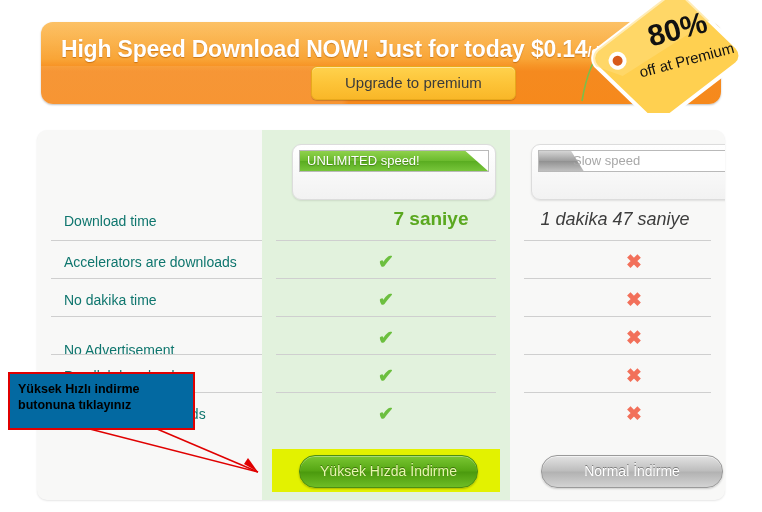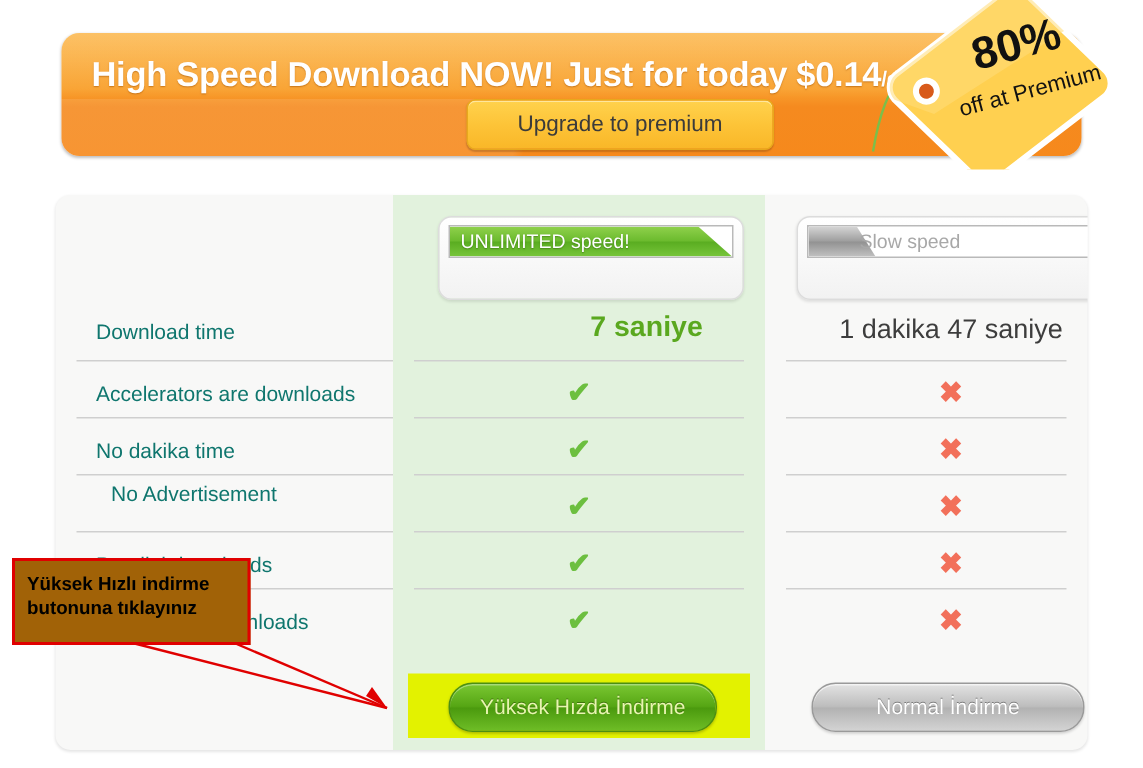--- a/index.html
+++ b/index.html
@@ -131,22 +131,23 @@
     background:linear-gradient(180deg,#e3e3e3 0%,#bdbdbd 48%,#b2b2b2 52%,#d3d3d3 100%);
     border:1px solid #9a9a9a;
     box-shadow:inset 0 1px 0 rgba(255,255,255,.6),0 1px 2px rgba(0,0,0,.18);
     color:#ffffff;font-size:14px;line-height:31px;text-align:center;
     text-shadow:0 -1px 0 rgba(110,110,110,.85);
     cursor:pointer;
   }
   
   #annotation{
     position:absolute;left:8px;top:372px;width:155px;height:54px;
-    background:#a16207;border:2px solid #e00000;
+    background:#0369a1;border:2px solid #e00000;
     z-index:40;
+    padding-left:28px;
   }
   #annotation-text{
     position:absolute;left:8px;top:7px;width:142px;
     color:#000000;font-size:12.5px;font-weight:bold;line-height:16px;
   }
   #arrow-svg{position:absolute;left:0;top:360px;width:762px;height:130px;z-index:39;}
 </style>
 </head>
 <body>
 
@@ -183,39 +184,39 @@
   </div>
   <div class="hdr-cell speed-wrap" style="left:255px;width:190px;">
     <div class="speed-track">
       <div class="speed-fill green"></div>
       <div class="speed-label on-green">UNLIMITED speed!</div>
     </div>
   </div>
 
   <div class="feat-label" style="top:83px;">Download time</div>
   <div class="time-val green" style="left:225px;top:78px;width:248px;">7 saniye</div>
-  <div class="time-val gray" style="left:473px;top:79px;width:248px;">1 dakika 47 saniye</div>
+  <div class="time-val gray" style="left:454px;top:79px;width:248px;font-style:italic;">1 dakika 47 saniye</div>
 
   <div class="panel-grid" id="feature-rows">
       <div class="rowline" style="left: 14px; width: 211px; top: 110px;"></div>
       <div class="rowline" style="left: 239px; width: 220px; top: 110px;"></div>
       <div class="rowline" style="left: 487px; width: 187px; top: 110px;"></div>
       <div class="feat-label" style="top: 124px;">Accelerators are downloads</div>
       <div class="mark check" style="left: 225px; width: 248px; top: 120px;">✔</div>
       <div class="mark cross" style="left: 473px; width: 248px; top: 120px;">✖</div>
       <div class="rowline" style="left: 14px; width: 211px; top: 148px;"></div>
       <div class="rowline" style="left: 239px; width: 220px; top: 148px;"></div>
       <div class="rowline" style="left: 487px; width: 187px; top: 148px;"></div>
       <div class="feat-label" style="top: 162px;">No dakika time</div>
       <div class="mark check" style="left: 225px; width: 248px; top: 158px;">✔</div>
       <div class="mark cross" style="left: 473px; width: 248px; top: 158px;">✖</div>
       <div class="rowline" style="left: 14px; width: 211px; top: 186px;"></div>
       <div class="rowline" style="left: 239px; width: 220px; top: 186px;"></div>
       <div class="rowline" style="left: 487px; width: 187px; top: 186px;"></div>
-      <div class="feat-label" style="top: 191px; margin-left: 10px;">No Advertisement</div>
+      <div class="feat-label" style="top: 212px;">No Advertisement</div>
       <div class="mark check" style="left: 225px; width: 248px; top: 196px;">✔</div>
       <div class="mark cross" style="left: 473px; width: 248px; top: 196px;">✖</div>
       <div class="rowline" style="left: 14px; width: 211px; top: 224px;"></div>
       <div class="rowline" style="left: 239px; width: 220px; top: 224px;"></div>
       <div class="rowline" style="left: 487px; width: 187px; top: 224px;"></div>
       <div class="feat-label" style="top: 238px;">Parallel downloads</div>
       <div class="mark check" style="left: 225px; width: 248px; top: 234px;">✔</div>
       <div class="mark cross" style="left: 473px; width: 248px; top: 234px;">✖</div>
       <div class="rowline" style="left: 14px; width: 211px; top: 262px;"></div>
       <div class="rowline" style="left: 239px; width: 220px; top: 262px;"></div>

